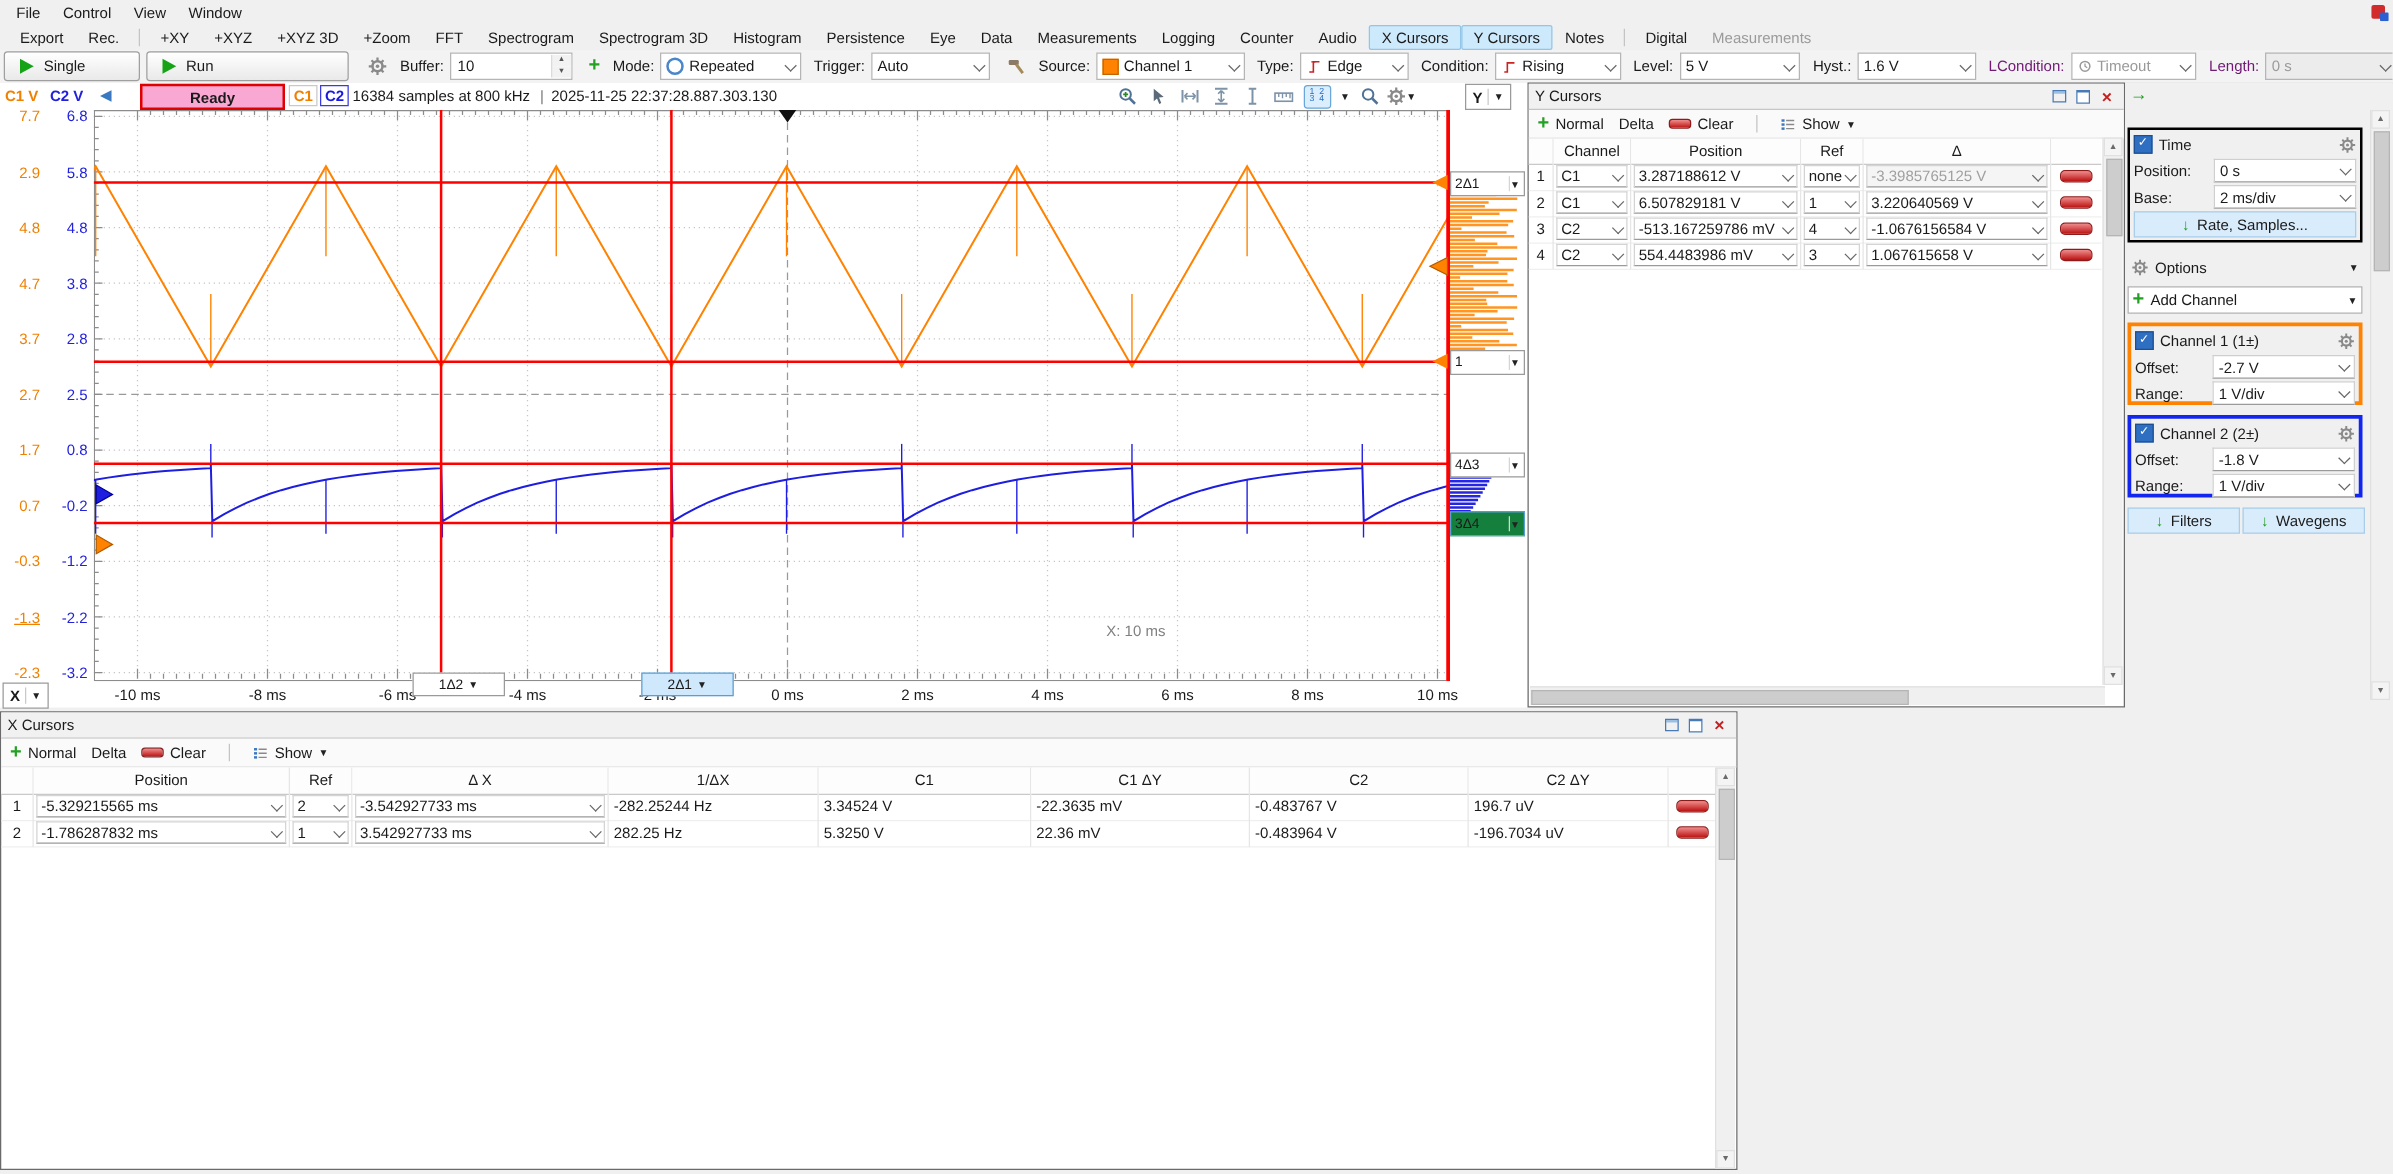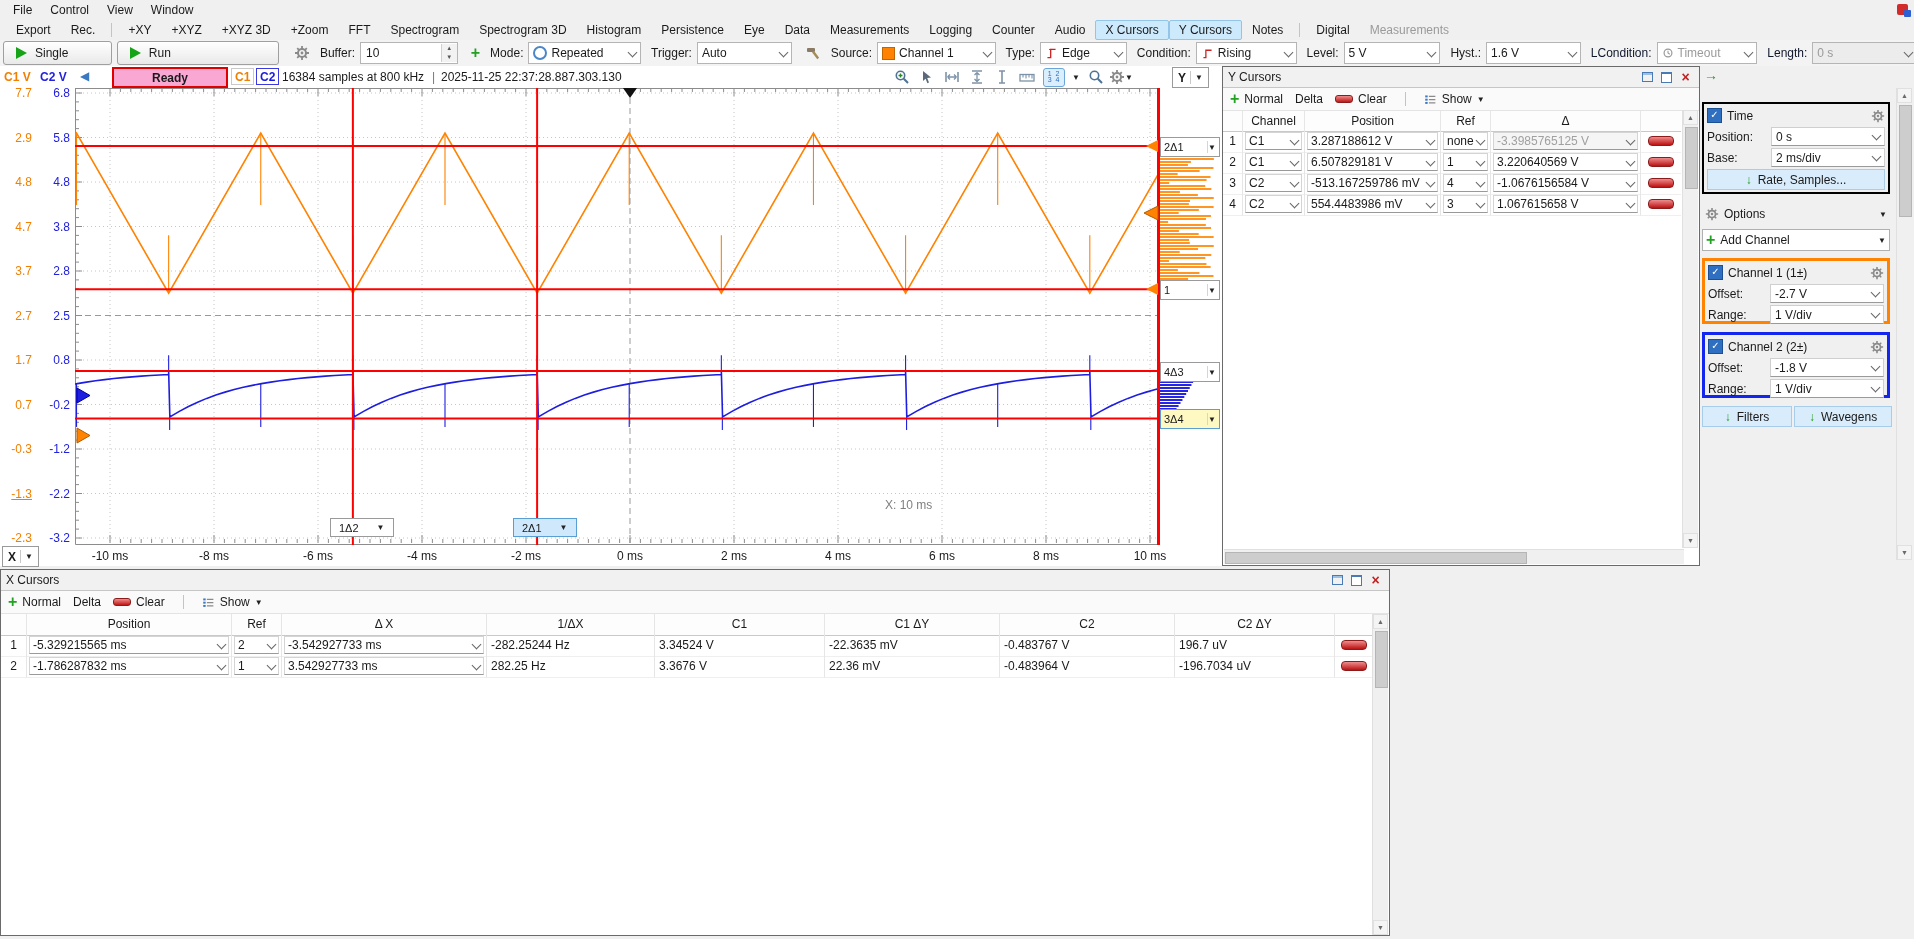--- a/index.html
+++ b/index.html
@@ -11,21 +11,21 @@
   #tabsbar{position:absolute;left:0;top:19px;width:1914px;height:21px;display:flex;align-items:center;padding-left:6px;background:#f0f0f0}
   .tab{padding:2px 9px;border:1px solid transparent;border-radius:2px;white-space:nowrap}
   .tab.active{background:#cde9fc;border-color:#92c5e8}
   .tab.disabled{color:#9a9a9a}
   .vsep{width:1px;height:14px;background:#c4c4c4;margin:0 6px}
   
   #controlsbar{position:absolute;left:0;top:40px;width:1914px;height:26px;display:flex;align-items:center;gap:5px;padding-left:3px;background:#f3f3f3;border-bottom:1px solid #dcdcdc}
   .bigbtn{height:22px;border:1px solid #9f9f9f;border-radius:3px;background:linear-gradient(#ffffff,#e9e9e9);display:flex;align-items:center;gap:8px;padding:0 12px}
   .play{width:0;height:0;border-left:11px solid #17a317;border-top:6px solid transparent;border-bottom:6px solid transparent}
   .lbl{margin-left:5px;white-space:nowrap}
-  .lbl.gray{color:#0f172a}
+  .lbl.gray{color:#701a75}
   .combo{display:flex;align-items:center;height:20px;background:#fff;border:1px solid #b5b5b5;padding:0 4px;gap:4px;white-space:nowrap}
   .combo.gray{background:#ececec;color:#9a9a9a}
   .chev{width:6px;height:6px;border-right:1.4px solid #666;border-bottom:1.4px solid #666;transform:rotate(45deg);flex:0 0 auto;margin-left:auto;margin-top:-2px}
   .spin{display:flex;align-items:center;height:20px;background:#fff;border:1px solid #b5b5b5;padding:0 0 0 5px}
   .spinbtns{margin-left:auto;display:flex;flex-direction:column;width:15px;border-left:1px solid #d0d0d0}
   .spinbtns span{font-size:6px;line-height:9px;text-align:center;color:#555;background:#f2f2f2}
   .plus{color:#23a123;font-weight:bold;font-size:16px;line-height:12px}
   .minuspill{width:16px;height:6px;border-radius:3px;background:linear-gradient(#ef8c8c,#c01616);border:1px solid #8c1c1c}
   .orangesq{width:11px;height:11px;background:#ff8200;border:1px solid #c06600}
   .circ{width:10px;height:10px;border:2px solid #4a86c8;border-radius:50%}
@@ -46,23 +46,23 @@
   .quad{width:20px;height:17px;border:1px solid #6aa7d8;border-radius:3px;background:#dbeefd;display:flex;flex-direction:column;align-items:center;justify-content:center;line-height:6px}
   .quad span{font-size:7px;color:#2a6fc0;letter-spacing:1px}
   .caret{font-size:8px;color:#222}
   .xy-btn{display:flex;align-items:center;gap:4px;background:#fff;border:1px solid #9a9a9a;height:19px;padding:0 5px;font-weight:bold}
   .xy-btn .s{width:1px;height:13px;background:#c9c9c9}
   #ybtn{position:absolute;left:1172px;top:1px}
   #xbtn{position:absolute;left:2px;top:480px;font-weight:bold}
   #xscale{position:absolute;left:885px;top:432px;color:#808080}
   .xlab{position:absolute;top:483px;width:60px;text-align:center}
   .marker-btn{position:absolute;left:1160px;width:52px;height:18px;background:#fff;border:1px solid #9a9a9a;display:flex;align-items:center;justify-content:space-between;padding:0 3px;font-size:11px}
-  .marker-btn.sel{background:#fef9c3;border-color:#5a9fd4}
+  .marker-btn.sel{background:#15803d;border-color:#5a9fd4}
   .marker-btn .s{width:1px;height:12px;background:#d5d5d5;margin-left:2px}
-  .axis-marker{position:absolute;top:452px;height:17px;background:#fff;border:1px solid #9a9a9a;display:flex;align-items:center;gap:18px;padding:0 8px;font-size:11px}
+  .axis-marker{position:absolute;top:472px;height:17px;background:#fff;border:1px solid #9a9a9a;display:flex;align-items:center;gap:4px;padding:0 20px;font-size:11px}
   .axis-marker.sel{background:#cfe8fc;border-color:#5a9fd4}
   
   .panel{position:absolute;background:#fff;border:1px solid #6a6a6a;box-sizing:border-box}
   .ptitle{height:20px;background:#f1f1f1;border-bottom:1px solid #c6c6c6;display:flex;align-items:center;padding:0 5px}
   .pbtns{margin-left:auto;display:flex;gap:2px;align-items:center}
   .wbtn{width:17px;height:14px;display:flex;align-items:center;justify-content:center}
   .wico1{width:9px;height:8px;border:1px solid #4a7ab5;box-shadow:inset 0 2px 0 #9cc0e2}
   .wico2{width:9px;height:8px;border:1px solid #4a7ab5;border-top:2px solid #4a7ab5;background:#fff}
   .wclose{color:#c22222;font-weight:bold;font-size:14px;line-height:12px}
   .ptool{height:22px;display:flex;align-items:center;gap:12px;padding:0 7px;background:#fafafa;border-bottom:1px solid #e4e4e4}
@@ -1156,21 +1156,21 @@
         <div class="gcell">
           <div class="field">-1.786287832 ms<div class="chev"></div></div>
         </div>
         <div class="gcell">
           <div class="field">1<div class="chev"></div></div>
         </div>
         <div class="gcell">
           <div class="field">3.542927733 ms<div class="chev"></div></div>
         </div>
         <div class="gcell l val">282.25 Hz</div>
-        <div class="gcell l val">3.3676 V</div>
+        <div class="gcell l val">5.3250 V</div>
         <div class="gcell l val">22.36 mV</div>
         <div class="gcell l val">-0.483964 V</div>
         <div class="gcell l val">-196.7034 uV</div>
         <div class="gcell" style="border-right: none;">
           <div class="delpill"></div>
         </div>
       </div>
     </div>
   <div class="vscroll" style="right:1px;top:44px;height:321px">
     <div class="sarrow">▲</div>

